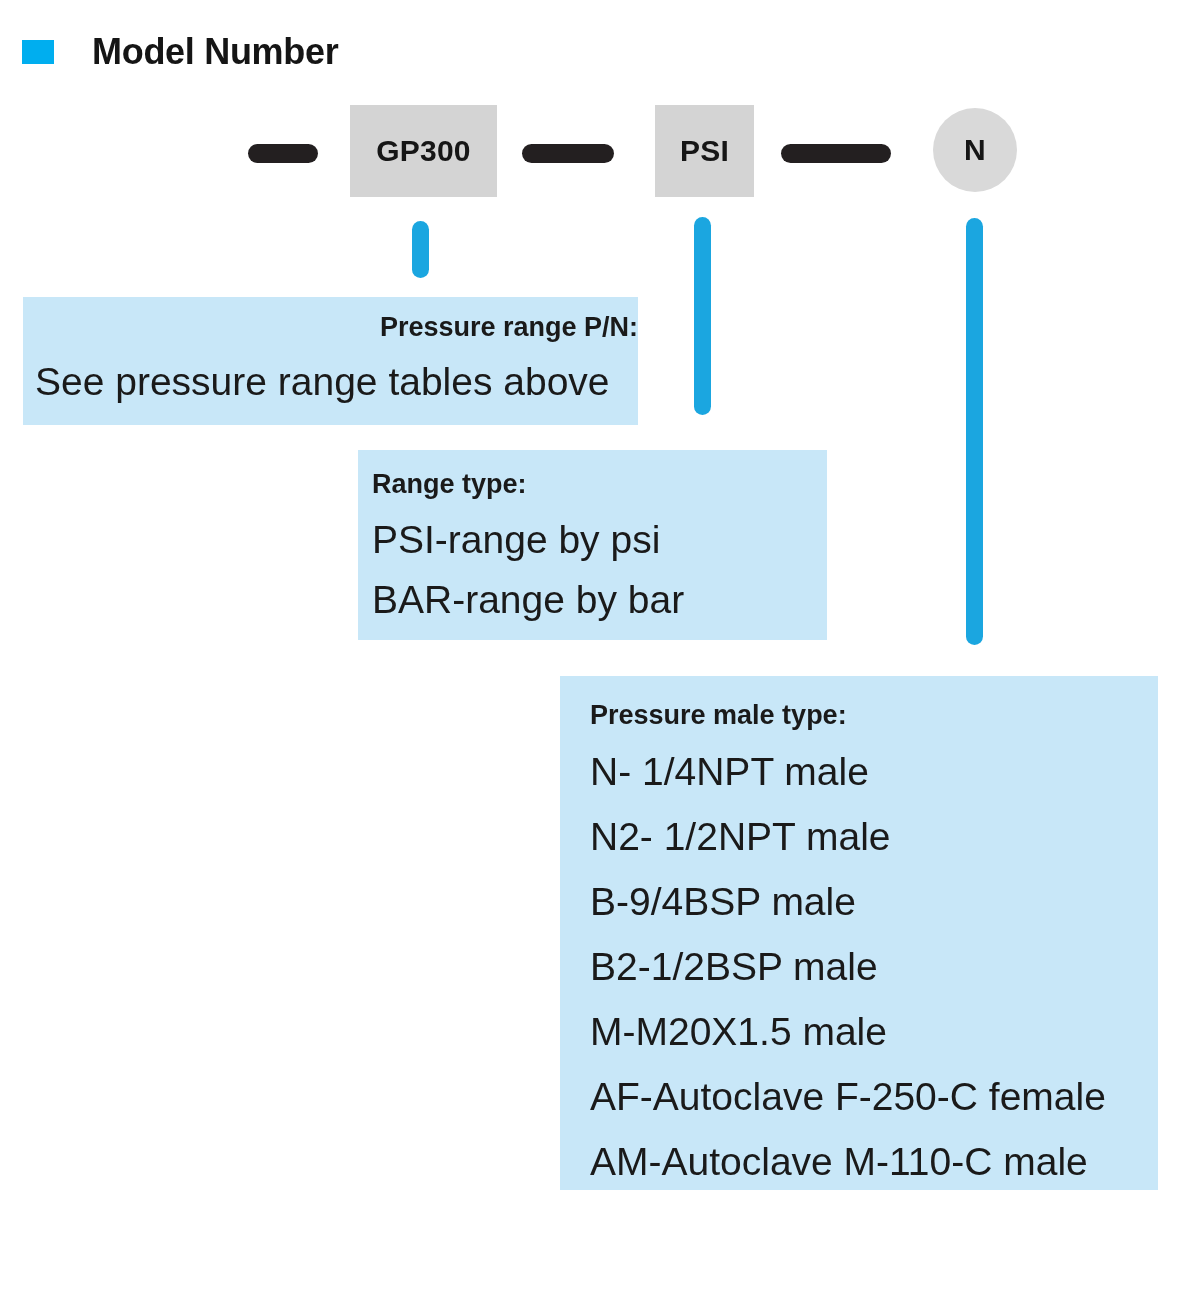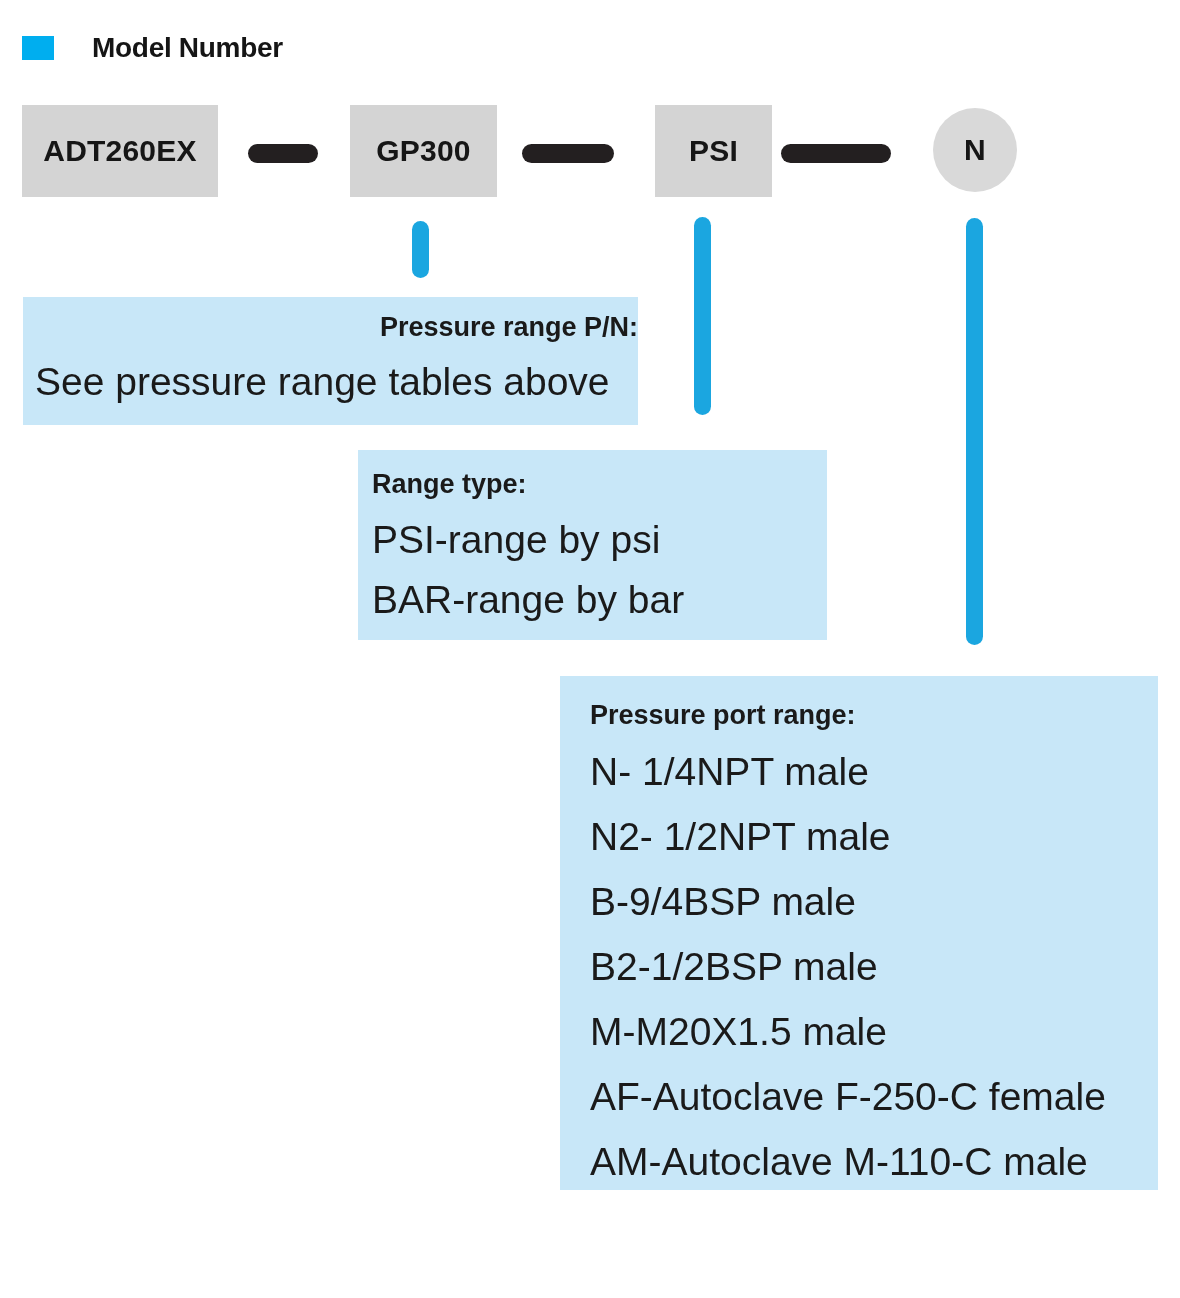--- a/index.html
+++ b/index.html
@@ -29,21 +29,21 @@
     align-items: center;
   }
   .header-marker {
     width: 32px;
     height: 24px;
     background: #00AEEF;
     flex: 0 0 auto;
   }
   .header-title {
     margin-left: 38px;
-    font-size: 28px;
+    font-size: 36px;
     font-weight: bold;
     color: #151515;
     letter-spacing: -0.3px;
     white-space: nowrap;
     line-height: 1;
   }
 
   
   .chip {
     position: absolute;
@@ -57,21 +57,21 @@
     letter-spacing: 0.2px;
     white-space: nowrap;
   }
   .chip.circle {
     border-radius: 50%;
     background: #d9d9d9;
   }
 
   #chip-model   { left: 22px;  top: 105px; width: 196px; height: 92px; }
   #chip-range   { left: 350px; top: 105px; width: 147px; height: 92px; }
-  #chip-unit    { left: 655px; top: 105px; width: 117px;  height: 92px; }
+  #chip-unit    { left: 655px; top: 105px; width: 99px;  height: 92px; }
   #chip-port    { left: 933px; top: 108px; width: 84px;  height: 84px; }
 
   
   .dash {
     position: absolute;
     height: 19px;
     background: #231f20;
     border-radius: 10px;
   }
   #dash-1 { left: 248px; top: 144px; width: 70px; }
@@ -132,21 +132,20 @@
 </head>
 <body>
 
 <div id="canvas">
 
   <div class="header-row">
     <span class="header-marker"></span>
     <span class="header-title">Model Number</span>
   </div>
 
-  <div class="chip" id="chip-model">ADT260EX</div>
   <div class="chip" id="chip-range">GP300</div>
   <div class="chip" id="chip-unit">PSI</div>
   <div class="chip circle" id="chip-port">N</div>
 
   <div class="dash" id="dash-1"></div>
   <div class="dash" id="dash-2"></div>
   <div class="dash" id="dash-3"></div>
 
   <div class="leader" id="leader-1"></div>
   <div class="leader" id="leader-2"></div>
@@ -157,21 +156,21 @@
     <div class="co-line">See pressure range tables above</div>
   </div>
 
   <div class="callout" id="callout-range-type">
     <div class="co-title">Range type:</div>
     <div class="co-line">PSI-range by psi</div>
     <div class="co-line">BAR-range by bar</div>
   </div>
 
   <div class="callout" id="callout-port-type">
-    <div class="co-title">Pressure port range:</div>
+    <div class="co-title">Pressure male type:</div>
     <div class="co-line">N- 1/4NPT male</div>
     <div class="co-line">N2- 1/2NPT male</div>
     <div class="co-line">B-9/4BSP male</div>
     <div class="co-line">B2-1/2BSP male</div>
     <div class="co-line">M-M20X1.5 male</div>
     <div class="co-line">AF-Autoclave F-250-C female</div>
     <div class="co-line">AM-Autoclave M-110-C male</div>
   </div>
 
 </div>

